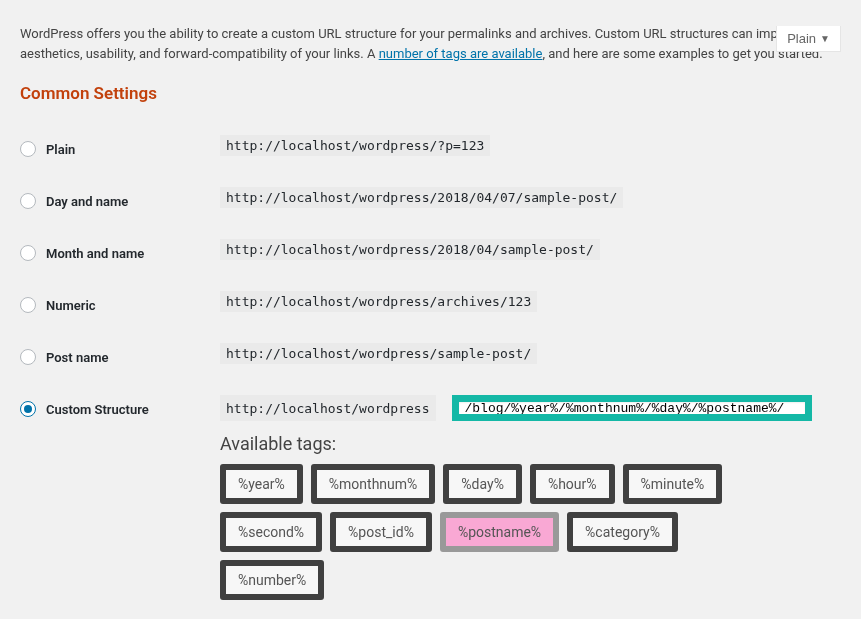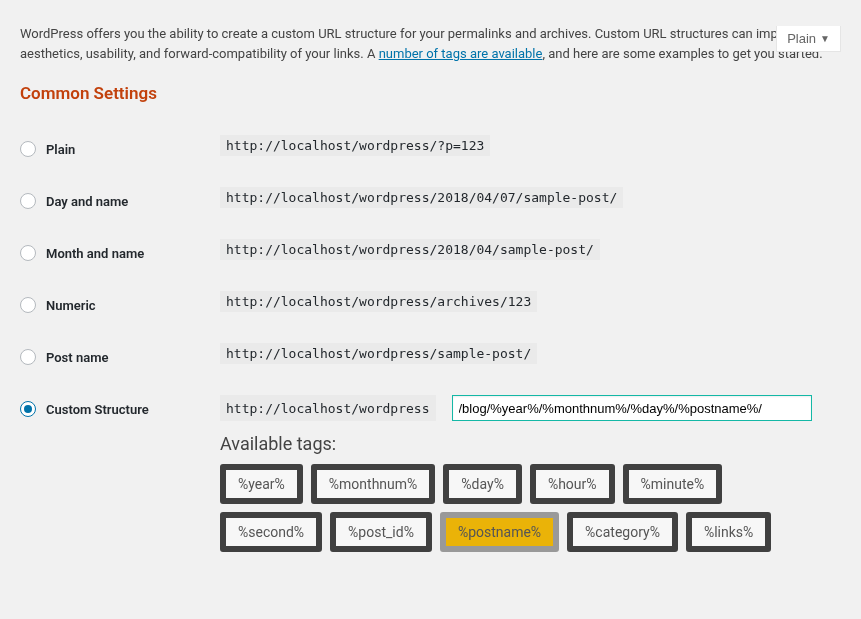--- a/index.html
+++ b/index.html
@@ -119,24 +119,24 @@
       font-size: 13px;
       background: #eaeaea;
       padding: 3px 6px;
       display: inline-block;
       color: #23282d;
     }
     .custom-row code {
       margin-right: 16px;
     }
     .custom-input {
-      font-family: Liberation Sans, sans-serif;
+      font-family: Liberation Mono, monospace;
       font-size: 13px;
       padding: 4px 6px;
-      border: 1px solid #14b8a6;
+      border: 7px solid #14b8a6;
       background: #fff;
       width: 360px;
       box-shadow: inset 0 1px 2px rgba(0,0,0,.07);
       vertical-align: top;
       height: 26px;
     }
     .custom-code-wrap {
       display: flex;
       align-items: stretch;
     }
@@ -159,21 +159,21 @@
       background: #f7f7f7;
       border: 6px solid #404040;
       padding: 6px 12px;
       font-size: 14px;
       color: #555;
       cursor: pointer;
       border-radius: 3px;
       font-family: inherit;
     }
     .tag-btn.active {
-      background: #eab308;
+      background: #f9a8d4;
       border-color: #999;
     }
   </style>
 </head>
 <body>
 
 <div class="wrap">
   <button class="help-btn">
     <span>Plain</span>
     <span class="caret">▼</span>
@@ -259,19 +259,19 @@
           <div class="tags-wrap">
             <button class="tag-btn">%year%</button>
             <button class="tag-btn">%monthnum%</button>
             <button class="tag-btn">%day%</button>
             <button class="tag-btn">%hour%</button>
             <button class="tag-btn">%minute%</button>
             <button class="tag-btn">%second%</button>
             <button class="tag-btn">%post_id%</button>
             <button class="tag-btn active">%postname%</button>
             <button class="tag-btn">%category%</button>
-            <button class="tag-btn">%links%</button>
+            <button class="tag-btn">%number%</button>
           </div>
         </td>
       </tr>
     </tbody>
   </table>
 </div>
 
 </body></html>

